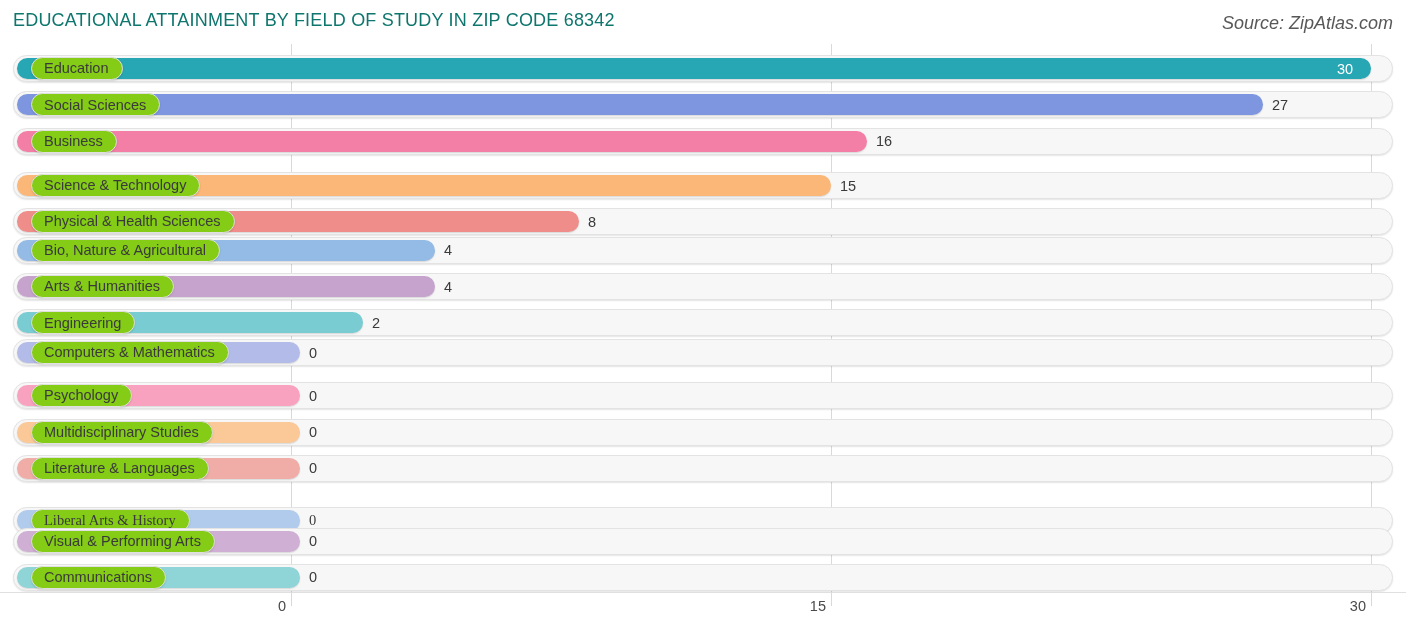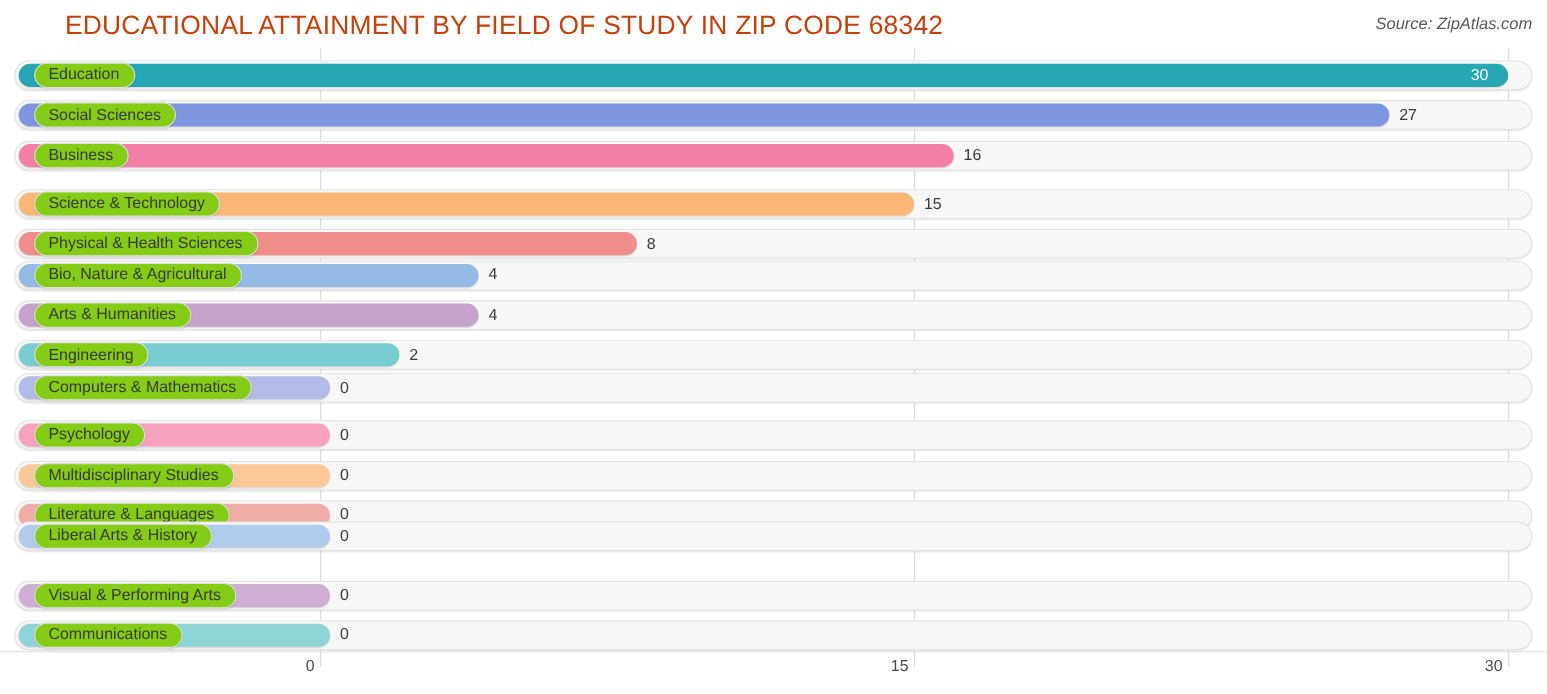--- a/index.html
+++ b/index.html
@@ -28,31 +28,30 @@
     position: absolute;
     left: 0;
     top: 0;
     width: 1406px;
     height: 44px;
   }
   .chart-title {
     position: absolute;
     left: 13px;
     top: 10px;
-    font-size: 24px;
+    font-size: 18px;
     letter-spacing: 0.2px;
-    color: #c2410c;
-    white-space: nowrap;
-    margin-left: 46px;
+    color: #0f766e;
+    white-space: nowrap;
   }
   .source-note {
     position: absolute;
     right: 13px;
     top: 13px;
-    font-size: 15px;
+    font-size: 18px;
     font-style: italic;
     color: #585858;
     white-space: nowrap;
   }
 
   
   .plot {
     position: absolute;
     left: 0;
     top: 44px;
@@ -292,21 +291,21 @@
           <div class="value outside" style="left: 296px;">0</div>
         </div>
         <div class="row" style="top: 410.85px;">
           <div class="track"></div>
           <div class="bar" style="width: 283px; background: rgb(240, 173, 167);"></div>
           <div class="pill">
             <span class="pill-label">Literature &amp; Languages</span>
           </div>
           <div class="value outside" style="left: 296px;">0</div>
         </div>
-        <div class="row" style="top: 430px;">
+        <div class="row" style="top: 463px; font-family: Liberation Serif, serif;">
           <div class="track"></div>
           <div class="bar" style="width: 283px; background: rgb(176, 203, 235);"></div>
           <div class="pill">
             <span class="pill-label">Liberal Arts &amp; History</span>
           </div>
           <div class="value outside" style="left: 296px;">0</div>
         </div>
         <div class="row" style="top: 483.55px;">
           <div class="track"></div>
           <div class="bar" style="width: 283px; background: rgb(208, 175, 212);"></div>

